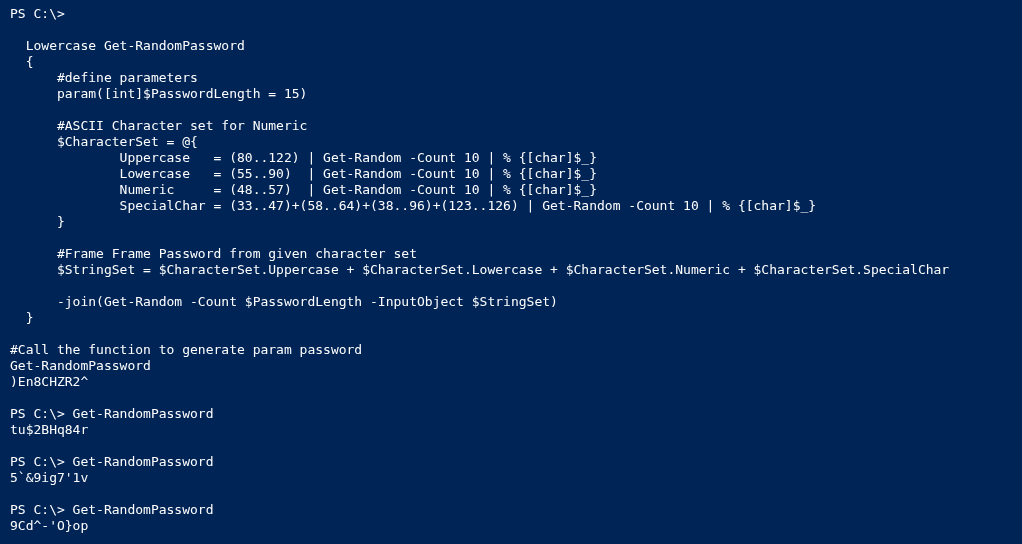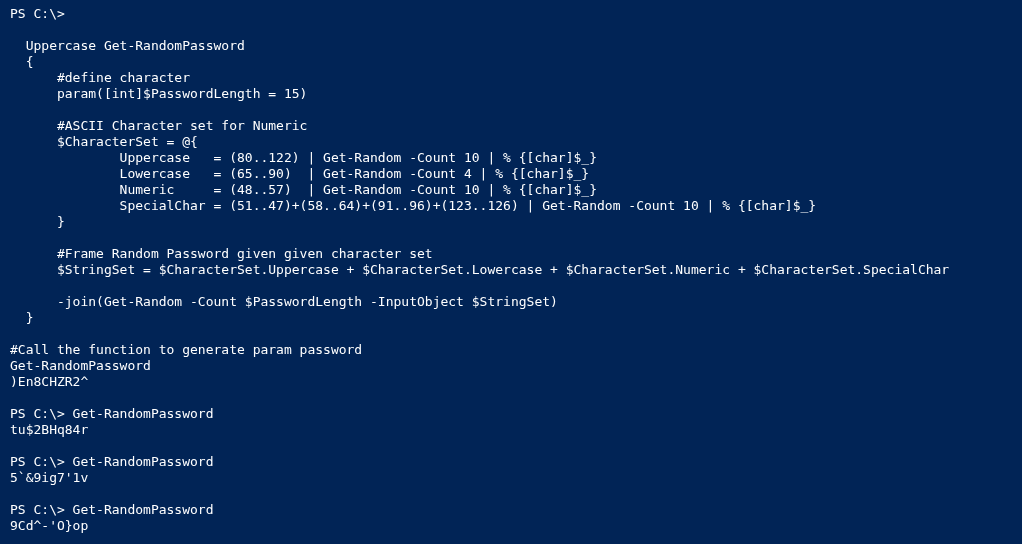--- a/index.html
+++ b/index.html
@@ -21,34 +21,34 @@
     pre {
       font-family: inherit;
       white-space: pre;
     }
   </style>
 </head>
 <body>
 
 <pre><span>PS C:\&gt;</span>
 <span></span>
-<span>  Uppercase Get-RandomPassword</span>
+<span>  Lowercase Get-RandomPassword</span>
 <span>  {</span>
-<span>      #define character</span>
+<span>      #define parameters</span>
 <span>      param([int]$PasswordLength = 15)</span>
 <span></span>
 <span>      #ASCII Character set for Numeric</span>
 <span>      $CharacterSet = @{</span>
 <span>              Uppercase   = (80..122) | Get-Random -Count 10 | % {[char]$_}</span>
-<span>              Lowercase   = (65..90)  | Get-Random -Count 4 | % {[char]$_}</span>
+<span>              Lowercase   = (55..90)  | Get-Random -Count 10 | % {[char]$_}</span>
 <span>              Numeric     = (48..57)  | Get-Random -Count 10 | % {[char]$_}</span>
-<span>              SpecialChar = (51..47)+(58..64)+(91..96)+(123..126) | Get-Random -Count 10 | % {[char]$_}</span>
+<span>              SpecialChar = (33..47)+(58..64)+(38..96)+(123..126) | Get-Random -Count 10 | % {[char]$_}</span>
 <span>      }</span>
 <span></span>
-<span>      #Frame Random Password given given character set</span>
+<span>      #Frame Frame Password from given character set</span>
 <span>      $StringSet = $CharacterSet.Uppercase + $CharacterSet.Lowercase + $CharacterSet.Numeric + $CharacterSet.SpecialChar</span>
 <span></span>
 <span>      -join(Get-Random -Count $PasswordLength -InputObject $StringSet)</span>
 <span>  }</span>
 <span></span>
 <span>#Call the function to generate param password</span>
 <span>Get-RandomPassword</span>
 <span>)En8CHZR2^</span>
 <span></span>
 <span>PS C:\&gt; Get-RandomPassword</span>

